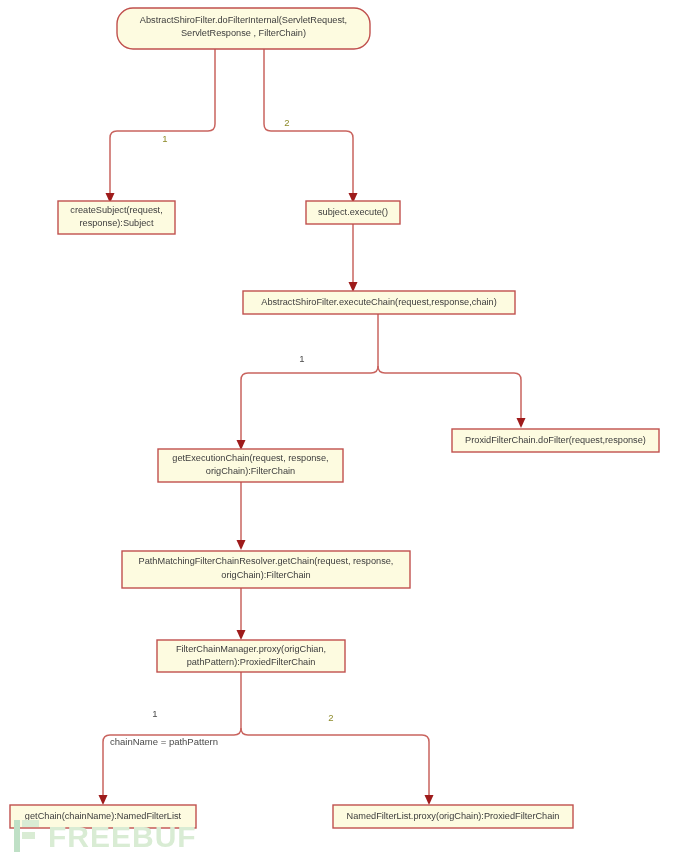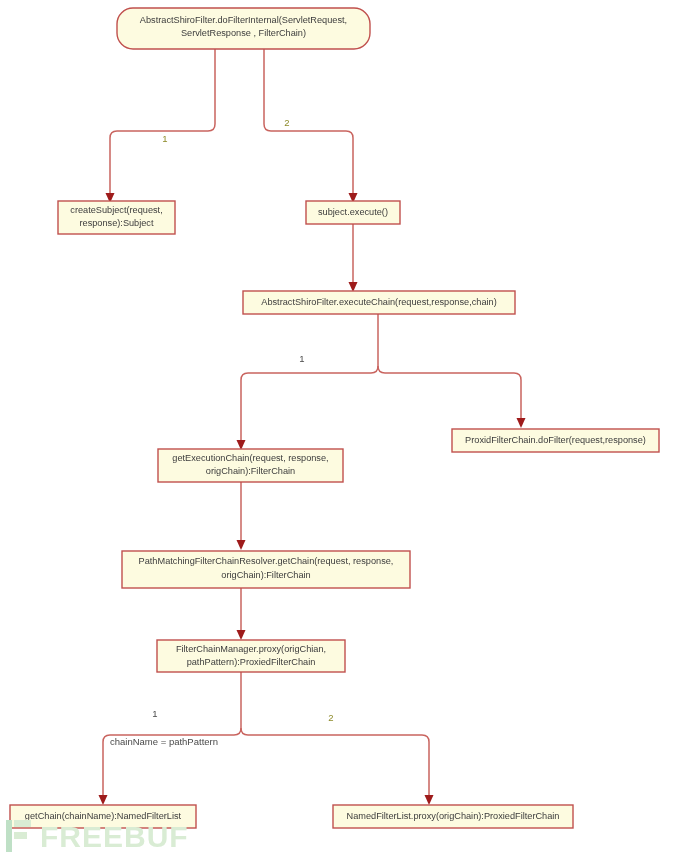--- a/index.html
+++ b/index.html
@@ -63,21 +63,21 @@
   .edge-note {
     font-family: "Liberation Sans", sans-serif;
     font-size: 9.5px;
     fill: #4a4a4a;
     text-anchor: start;
     dominant-baseline: middle;
   }
   
   #watermark {
     position: absolute;
-    left: 4px;
+    left: 12px;
     top: 816px;
     width: 230px;
     height: 40px;
     pointer-events: none;
     opacity: 1;
   }
   .wm-text {
     font-family: "Liberation Sans", sans-serif;
     font-size: 30px;
     font-weight: bold;

